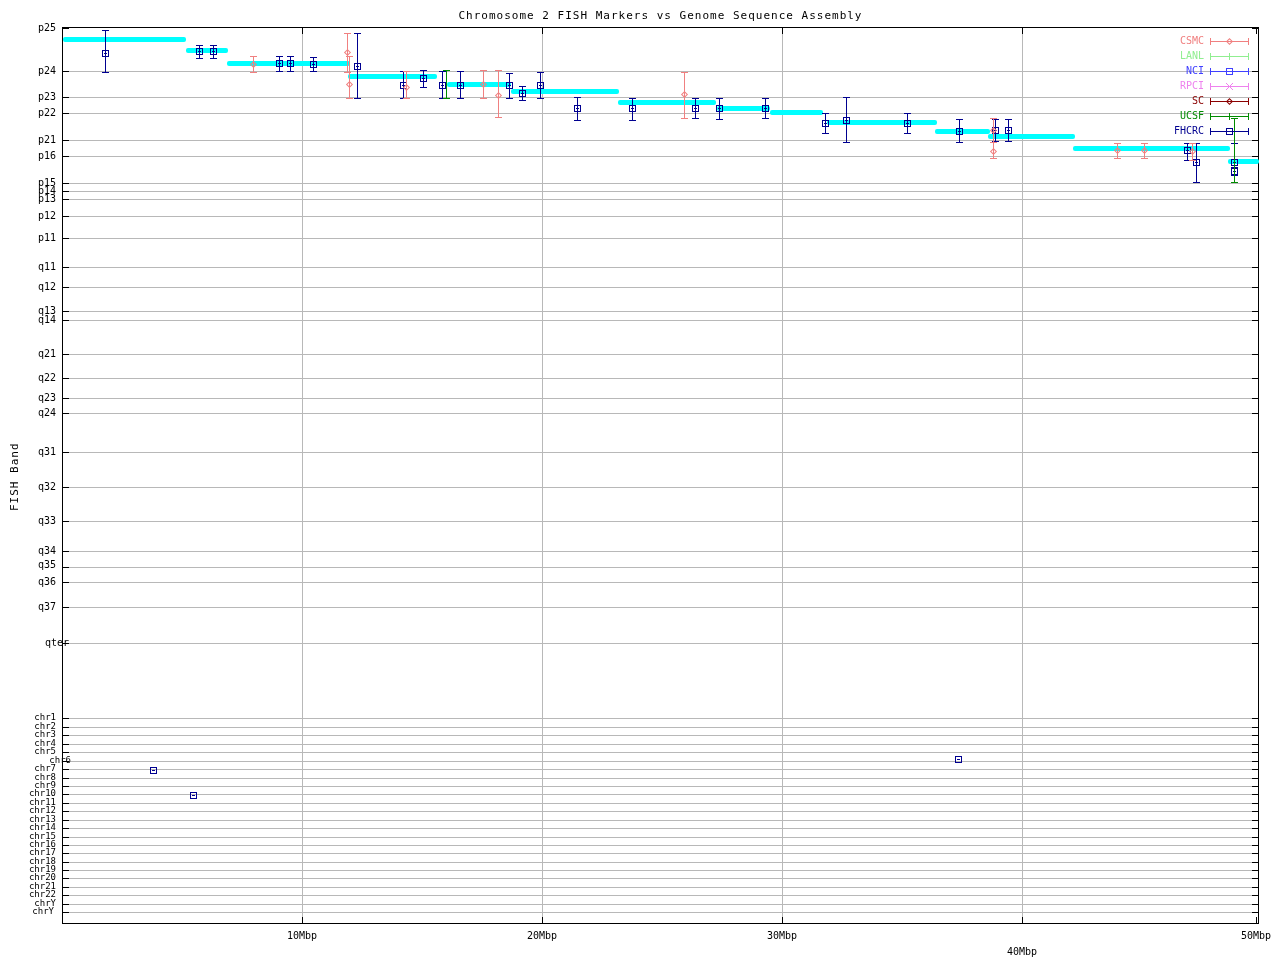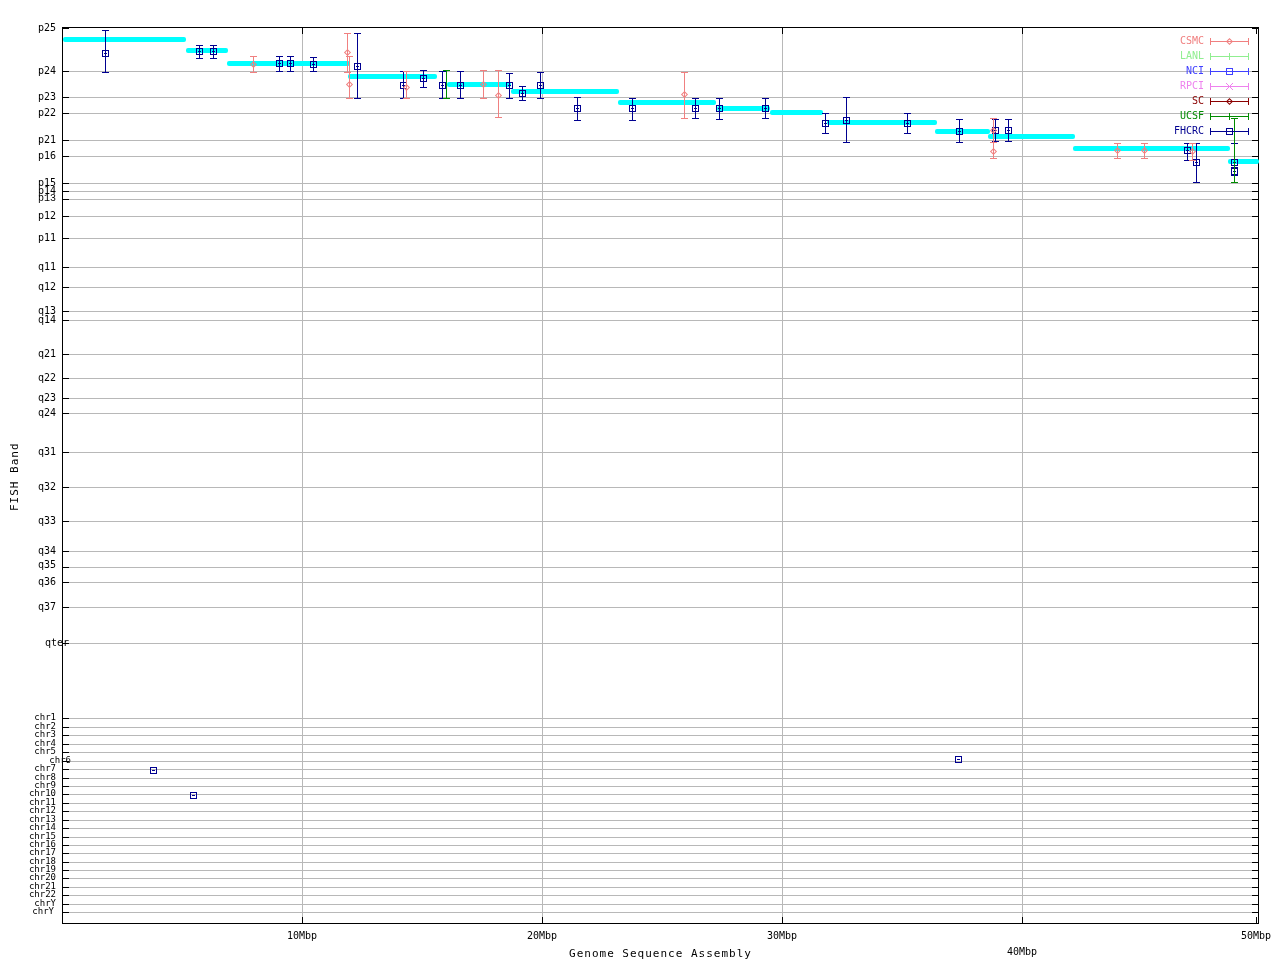--- a/index.html
+++ b/index.html
@@ -26,20 +26,21 @@
   .mk-diamond{position:absolute;width:5px;height:5px;box-sizing:border-box;border:1px solid;transform:rotate(45deg);background:transparent;}
   .mk-vline{position:absolute;width:1px;height:7px;}
   .mk-x{position:absolute;width:7px;height:7px;}
   .legend-label{position:absolute;font-size:10px;line-height:12px;text-align:right;white-space:nowrap;}
   .legend-line{position:absolute;height:1px;}
 </style>
 </head>
 <body>
 
 <div id="chart">
+  <div id="title" style="left: 62px; top: 9px; width: 1197px;">Chromosome 2 FISH Markers vs Genome Sequence Assembly</div>
   <div id="plot-frame" style="left: 62px; top: 27px; width: 1195px; height: 895px;"></div>
   <div id="dyn" class="abs" style="left:0;top:0;width:100%;height:100%;">
       <div class="tick" style="left: 63px; top: 28px; width: 6px; height: 1px;"></div>
       <div class="tick" style="left: 1252px; top: 28px; width: 6px; height: 1px;"></div>
       <div class="y-tick-label" style="left: 2px; top: 23px; width: 54px;">p25</div>
       <div class="gridline-h" style="left: 63px; top: 71px; width: 1195px;"></div>
       <div class="tick" style="left: 63px; top: 71px; width: 6px; height: 1px;"></div>
       <div class="tick" style="left: 1252px; top: 71px; width: 6px; height: 1px;"></div>
       <div class="y-tick-label" style="left: 2px; top: 66px; width: 54px;">p24</div>
       <div class="gridline-h" style="left: 63px; top: 97px; width: 1195px;"></div>
@@ -62,21 +63,21 @@
       <div class="tick" style="left: 63px; top: 183px; width: 6px; height: 1px;"></div>
       <div class="tick" style="left: 1252px; top: 183px; width: 6px; height: 1px;"></div>
       <div class="y-tick-label" style="left: 2px; top: 178px; width: 54px;">p15</div>
       <div class="gridline-h" style="left: 63px; top: 191px; width: 1195px;"></div>
       <div class="tick" style="left: 63px; top: 191px; width: 6px; height: 1px;"></div>
       <div class="tick" style="left: 1252px; top: 191px; width: 6px; height: 1px;"></div>
       <div class="y-tick-label" style="left: 2px; top: 186px; width: 54px;">p14</div>
       <div class="gridline-h" style="left: 63px; top: 199px; width: 1195px;"></div>
       <div class="tick" style="left: 63px; top: 199px; width: 6px; height: 1px;"></div>
       <div class="tick" style="left: 1252px; top: 199px; width: 6px; height: 1px;"></div>
-      <div class="y-tick-label" style="left: 2px; top: 194px; width: 54px; font-family: Liberation Mono, monospace;">p13</div>
+      <div class="y-tick-label" style="left: 2px; top: 194px; width: 54px;">p13</div>
       <div class="gridline-h" style="left: 63px; top: 216px; width: 1195px;"></div>
       <div class="tick" style="left: 63px; top: 216px; width: 6px; height: 1px;"></div>
       <div class="tick" style="left: 1252px; top: 216px; width: 6px; height: 1px;"></div>
       <div class="y-tick-label" style="left: 2px; top: 211px; width: 54px;">p12</div>
       <div class="gridline-h" style="left: 63px; top: 238px; width: 1195px;"></div>
       <div class="tick" style="left: 63px; top: 238px; width: 6px; height: 1px;"></div>
       <div class="tick" style="left: 1252px; top: 238px; width: 6px; height: 1px;"></div>
       <div class="y-tick-label" style="left: 2px; top: 233px; width: 54px;">p11</div>
       <div class="gridline-h" style="left: 63px; top: 267px; width: 1195px;"></div>
       <div class="tick" style="left: 63px; top: 267px; width: 6px; height: 1px;"></div>
@@ -543,15 +544,14 @@
       <div class="errcap" style="left: 1248px; top: 113px; width: 1px; height: 7px; background: rgb(0, 139, 0);"></div>
       <div class="mk-vline" style="left: 1229px; top: 113px; background: rgb(0, 139, 0);"></div>
       <div class="legend-label" style="left: 1124px; top: 125px; width: 80px; color: rgb(0, 0, 144);">FHCRC</div>
       <div class="legend-line" style="left: 1210px; top: 131px; width: 38px; background: rgb(0, 0, 144);"></div>
       <div class="errcap" style="left: 1210px; top: 128px; width: 1px; height: 7px; background: rgb(0, 0, 144);"></div>
       <div class="errcap" style="left: 1248px; top: 128px; width: 1px; height: 7px; background: rgb(0, 0, 144);"></div>
       <div class="mk-square" style="left: 1226px; top: 128px; border-color: rgb(0, 0, 144);">
         <i style="background: rgb(0, 0, 144);"></i>
       </div>
     </div>
-  <div id="xlabel" style="left: 62px; top: 947px; width: 1197px;">Genome Sequence Assembly</div>
   <div id="ylabel" style="left: 8px; top: 510.5px;">FISH Band</div>
 </div>
 
 </body></html>

